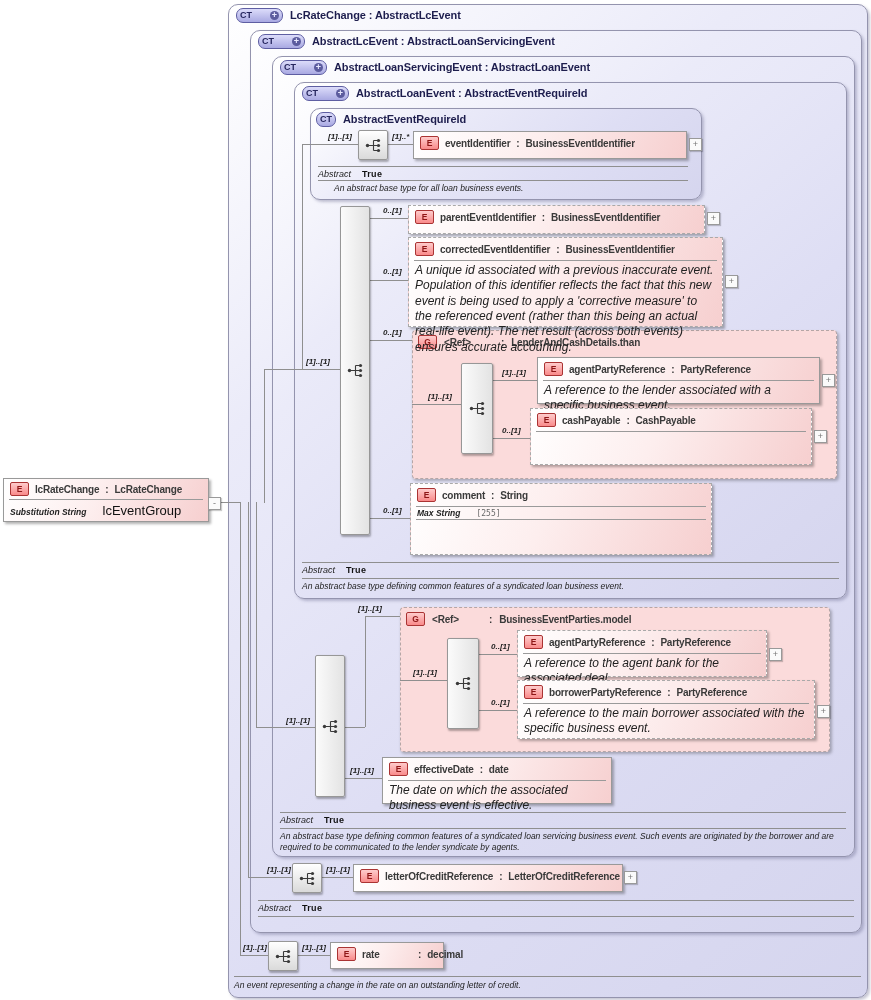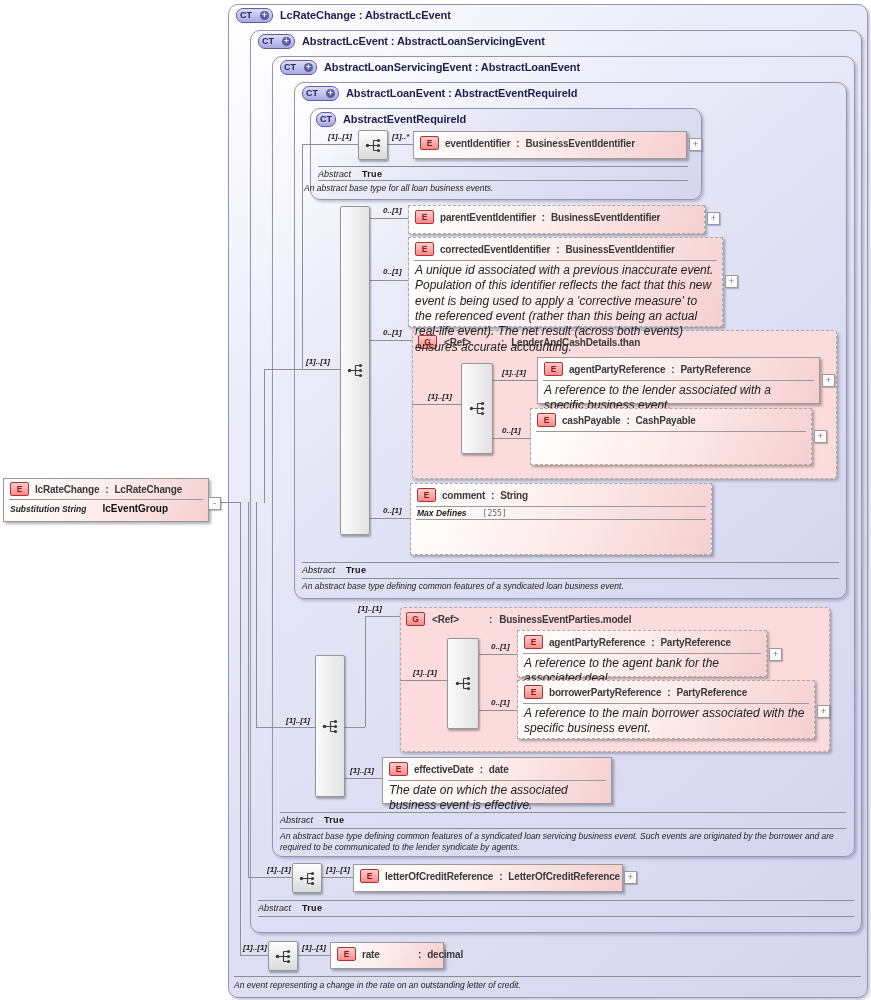--- a/index.html
+++ b/index.html
@@ -5,21 +5,21 @@
   html,body{margin:0;padding:0;background:#ffffff;}
   .canvas{position:relative;width:871px;height:1000px;background:#ffffff;
           font-family:"Liberation Sans",sans-serif;overflow:hidden;}
 
   
   .lv{position:absolute;border:1px solid #9494ae;border-radius:10px;
       background:linear-gradient(140deg,#ffffff 0%,#ebebf9 28%,#dedef4 65%,#d5d5ee 100%);
       box-shadow:2px 2px 3px rgba(90,90,130,.35);}
   .lv-hdr{position:absolute;display:flex;align-items:center;gap:7px;height:16px;white-space:nowrap;}
   .lv-title{font-size:11px;font-weight:bold;color:#1e1e4e;letter-spacing:-0.1px;}
-  .ctb{display:inline-flex;align-items:center;gap:8px;height:13px;padding:0 3px;
+  .ctb{display:inline-flex;align-items:center;gap:18px;height:13px;padding:0 3px;
        background:linear-gradient(180deg,#dcdcfa,#a9a9e2);border:1.5px solid #5e5ea2;
        border-radius:7px;font-size:9px;font-weight:bold;color:#26265e;}
   .ctplus{width:9px;height:9px;border-radius:50%;background:#5c5c9e;color:#eaeaff;
           font-size:9px;line-height:8px;text-align:center;font-weight:bold;}
 
   
   .hl,.vl{position:absolute;background:#8f8f8f;}
   .hl{height:1px;}.vl{width:1px;}
 
   
@@ -105,21 +105,21 @@
     <span class="ctb">
         <span>CT</span>
       </span>
     <span class="lv-title">AbstractEventRequireId</span>
   </div>
 
   <div class="ab-div" style="left:318px;top:166px;width:370px"></div>
   <span class="ab-lbl" style="left:318px;top:169px">Abstract</span>
   <span class="ab-val" style="left:362px;top:169px">True</span>
   <div class="ab-div" style="left:318px;top:180px;width:370px"></div>
-  <div class="fdoc" style="left:304px;top:183px;width:366px">An abstract base type for all loan business events.</div>
+  <div class="fdoc" style="left:334px;top:183px;width:366px">An abstract base type for all loan business events.</div>
 
   <div class="ab-div" style="left:302px;top:562px;width:537px"></div>
   <span class="ab-lbl" style="left:302px;top:565px">Abstract</span>
   <span class="ab-val" style="left:346px;top:565px">True</span>
   <div class="ab-div" style="left:302px;top:578px;width:537px"></div>
   <div class="fdoc" style="left:302px;top:581px;width:524px">An abstract base type defining common features of a syndicated loan business event.</div>
 
   <div class="ab-div" style="left:280px;top:812px;width:566px"></div>
   <span class="ab-lbl" style="left:280px;top:815px">Abstract</span>
   <span class="ab-val" style="left:324px;top:815px">True</span>
@@ -315,21 +315,21 @@
 
   <div class="ebox dashed" style="left:410px;top:483px;width:300px;height:70px">
     <div class="etitle">
         <span class="eb">E</span>
         <span class="nm">comment</span>
         <span class="sep">:</span>
         <span class="tp">String</span>
       </div>
     <div class="ihr"></div>
     <div class="facet">
-        <span class="fl">Max Defines</span>
+        <span class="fl">Max String</span>
         <span class="fv">[255]</span>
       </div>
     <div class="ihr"></div>
   </div>
 
   <div class="ebox dashed" style="left:517px;top:630px;width:248px;height:45px">
     <div class="etitle">
         <span class="eb">E</span>
         <span class="nm">agentPartyReference</span>
         <span class="sep">:</span>
@@ -382,21 +382,21 @@
   <div class="ebox" style="left:3px;top:478px;width:204px;height:42px">
     <div class="etitle" style="padding:3px 6px">
         <span class="eb">E</span>
         <span class="nm">lcRateChange</span>
         <span class="sep">:</span>
         <span class="tp">LcRateChange</span>
       </div>
     <div class="ihr"></div>
     <div style="display:flex;gap:16px;padding:3px 6px;align-items:baseline">
       <span class="fl" style="font-size:8.5px">Substitution String</span>
-      <span style="font-size:10px;font-weight:bold;color:#111">lcEventGroup</span>
+      <span style="font-size:13px;font-weight:normal;color:#111">lcEventGroup</span>
     </div>
   </div>
 
   <span class="btn" style="left:208px;top:497px">-</span>
   <span class="btn" style="left:689px;top:138px">+</span>
   <span class="btn" style="left:707px;top:212px">+</span>
   <span class="btn" style="left:725px;top:275px">+</span>
   <span class="btn" style="left:822px;top:374px">+</span>
   <span class="btn" style="left:814px;top:430px">+</span>
   <span class="btn" style="left:769px;top:648px">+</span>

